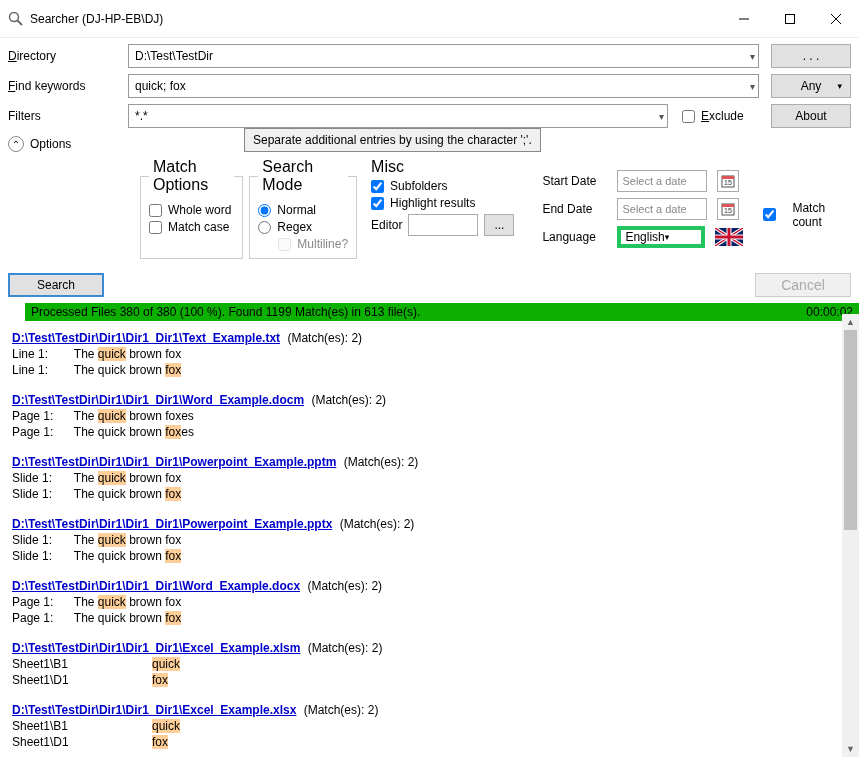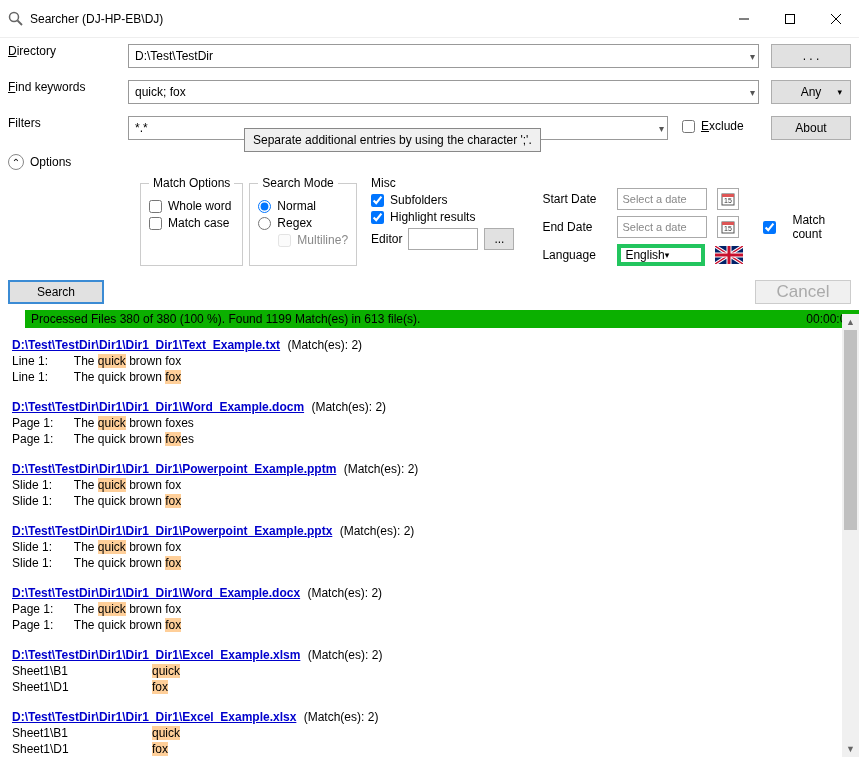--- a/index.html
+++ b/index.html
@@ -5,37 +5,37 @@
 * { box-sizing: border-box; margin: 0; padding: 0; }
 body { font-family: "Segoe UI", Tahoma, sans-serif; font-size: 12px; background: #fff; width: 859px; height: 757px; overflow: hidden; position: relative; }
 
 .titlebar { height: 38px; display: flex; align-items: center; padding: 0 0 0 8px; border-bottom: 1px solid #eee; }
 .titlebar .icon { width: 16px; height: 16px; margin-right: 6px; }
 .titlebar .title { flex: 1; font-size: 12px; }
 .titlebar .winbtns { display: flex; }
 .titlebar .winbtn { width: 46px; height: 30px; display: flex; align-items: center; justify-content: center; cursor: pointer; }
 
 .toprows { padding: 6px 8px 0 8px; }
-.row { display: flex; align-items: flex-start; margin-bottom: 12px; }
+.row { display: flex; align-items: center; margin-bottom: 6px; }
 .row .label { width: 120px; }
 .row .underline { text-decoration: underline; }
 .row .combo { flex: 1; position: relative; }
 .row .combo input { width: 100%; height: 24px; border: 1px solid #999; padding: 0 20px 0 6px; font-family: inherit; font-size: 12px; }
 .row .combo .drop { position: absolute; right: 4px; top: 50%; transform: translateY(-50%); pointer-events: none; color: #555; font-size: 10px; }
 .row .rbtn { width: 80px; height: 24px; margin-left: 12px; background: #e1e1e1; border: 1px solid #adadad; cursor: pointer; font-family: inherit; font-size: 12px; display: flex; align-items: center; justify-content: center; position: relative; }
 .row .rbtn.drop::after { content: "▾"; position: absolute; right: 8px; font-size: 9px; }
 
 .optline { display: flex; align-items: flex-start; padding: 2px 8px; }
 .optline .expander { width: 16px; height: 16px; border: 1px solid #888; border-radius: 50%; display: flex; align-items: center; justify-content: center; font-size: 10px; margin-right: 6px; cursor: pointer; }
 .optline .exlabel { margin-right: 40px; padding-top: 1px; }
 .tooltip { position: absolute; left: 244px; top: 128px; background: #f0f0f0; border: 1px solid #888; padding: 4px 8px; font-size: 12px; z-index: 10; }
 
 .optpanels { display: flex; padding: 4px 8px 8px 140px; gap: 6px; }
 fieldset { border: 1px solid #ccc; padding: 6px 8px 4px 8px; font-size: 12px; }
-fieldset legend { padding: 0 4px; font-size: 12px; }
+fieldset legend { padding: 0 4px; font-size: 16px; }
 .chk, .rad { display: flex; align-items: center; margin: 3px 0; gap: 6px; }
 .chk input, .rad input { margin: 0; }
 .indent { margin-left: 20px; color: #888; }
 .indent input { opacity: 0.6; }
 
 .miscright { display: flex; flex-direction: column; gap: 6px; padding-left: 14px; }
 .mrow { display: flex; align-items: center; gap: 10px; }
 .mrow .mlbl { width: 65px; }
 .datebox { width: 90px; height: 22px; border: 1px solid #aaa; padding: 0 4px; display: flex; align-items: center; color: #888; font-size: 11px; }
 .calicon { width: 22px; height: 22px; border: 1px solid #aaa; display: flex; align-items: center; justify-content: center; font-size: 11px; cursor: pointer; }
@@ -44,21 +44,21 @@
 
 .matchcountrow { display: flex; align-items: center; gap: 16px; padding-top: 2px; }
 
 .editorrow { display: flex; align-items: center; gap: 6px; margin-top: 4px; }
 .editorrow input { width: 70px; height: 22px; border: 1px solid #aaa; }
 .editorrow .browse { width: 30px; height: 22px; background: #e1e1e1; border: 1px solid #adadad; cursor: pointer; display: flex; align-items: center; justify-content: center; }
 
 .actionrow { display: flex; padding: 6px 8px; gap: 8px; }
 .searchbtn { width: 96px; height: 24px; background: #e1e1e1; border: 2px solid #3b8bd4; cursor: pointer; font-family: inherit; font-size: 12px; }
 .spacer { flex: 1; }
-.cancelbtn { width: 96px; height: 24px; background: #f0f0f0; border: 1px solid #ccc; color: #aaa; font-family: inherit; font-size: 17px; }
+.cancelbtn { width: 96px; height: 24px; background: #f0f0f0; border: 1px solid #ccc; color: #aaa; font-family: inherit; font-size: 14px; }
 
 .statusbar { background: #0bb000; color: #000; padding: 2px 6px; display: flex; font-size: 12px; margin-left: 25px; }
 .statusbar .stfill { flex: 1; }
 
 .results { padding: 10px 12px; overflow-y: auto; height: 440px; position: relative; }
 .resgroup { margin-bottom: 16px; }
 .resgroup .filelink { color: #0000cc; text-decoration: underline; font-weight: bold; cursor: pointer; }
 .resgroup .matchinfo { margin-left: 4px; }
 .resline { margin-top: 2px; }
 .hl { background: #ffcf99; }

